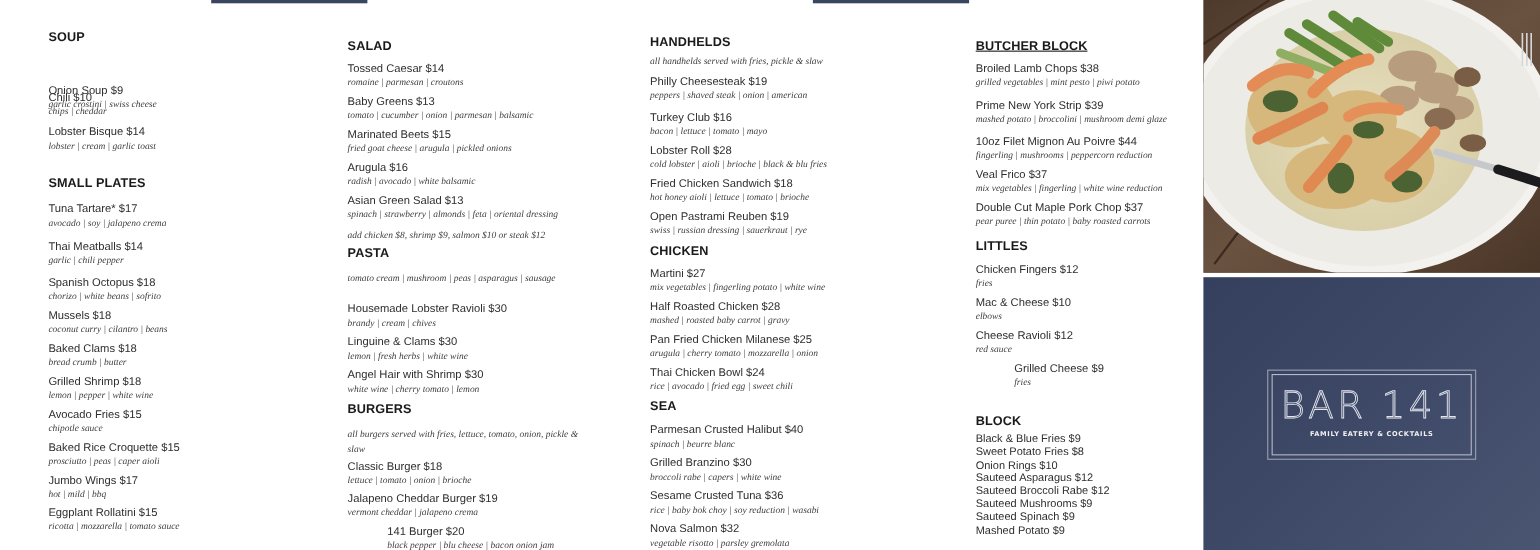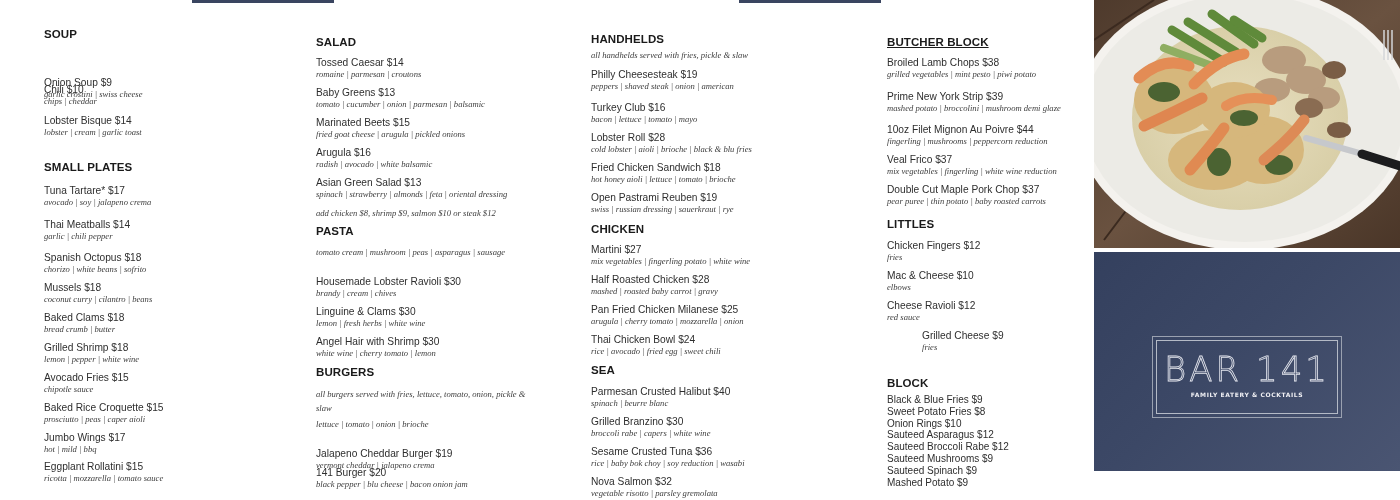--- a/index.html
+++ b/index.html
@@ -10,21 +10,21 @@
   .top-bar { position: absolute; top: 0; height: 3px; background: #3a4560; }
   .col { position: absolute; top: 0; }
   .sec-title { font-family: "Liberation Sans", sans-serif; font-weight: bold; font-size: 11.5px; color: #1a1a1a; letter-spacing: 0.1px; }
   .item { position: absolute; left: 0; width: 270px; }
   .item-name { font-size: 10.2px; color: #2e2e2e; line-height: 12px; white-space: nowrap; }
   .item-desc { font-family: "Liberation Serif", serif; font-style: italic; font-size: 8.6px; color: #3d3d3d; line-height: 11px; white-space: nowrap; }
   .note { font-family: "Liberation Serif", serif; font-style: italic; font-size: 8.6px; color: #3d3d3d; line-height: 14px; width: 210px; position: absolute; left: 0; }
   .side-item { font-size: 10px; color: #2e2e2e; line-height: 11.8px; white-space: nowrap; }
 
   .photo { position: absolute; left: 1094px; top: 0; width: 306px; height: 248px; overflow: hidden; background: #5c4636; }
-  .logo-panel { position: absolute; left: 1094px; top: 252px; width: 306px; height: 219px;
+  .logo-panel { position: absolute; left: 1094px; top: 252px; width: 306px; height: 248px;
     background: linear-gradient(135deg, #34405e 0%, #3c4866 45%, #4a5572 100%); }
   .logo-frame { position: absolute; left: 58px; top: 84px; width: 190px; height: 82px; border: 1px solid #9aa1b0; }
   .logo-frame-inner { position: absolute; left: 3px; top: 3px; right: 3px; bottom: 3px; border: 1px solid #b4bac6; }
   .logo-title { position: absolute; left: 0; right: 0; top: 12px; text-align: center; font-family: "DejaVu Sans", sans-serif; font-weight: 200; font-size: 34px; letter-spacing: 3px; color: transparent; -webkit-text-stroke: 0.8px #e4e6ee; }
   .logo-sub { position: absolute; left: 0; right: 0; top: 54px; text-align: center; font-family: "DejaVu Sans", sans-serif; font-weight: bold; font-size: 6px; letter-spacing: 0.6px; color: #f0f0f4; }
 </style>
 </head>
 <body>
 
 <div class="menu-page">
@@ -126,27 +126,28 @@
       <div class="item-desc">lemon | fresh herbs | white wine</div>
     </div>
     <div class="item" style="top:336px;">
       <div class="item-name">Angel Hair with Shrimp  $30</div>
       <div class="item-desc">white wine | cherry tomato | lemon</div>
     </div>
 
     <div class="sec-title" style="position:absolute;top:366px;">BURGERS</div>
     <div class="note" style="top:387px;">all burgers served with fries, lettuce, tomato, onion, pickle &amp; slaw</div>
     <div class="item" style="top:419px;">
+      <div class="item-name">Classic Burger $18</div>
       <div class="item-desc">lettuce | tomato | onion | brioche</div>
     </div>
     <div class="item" style="top:448px;">
       <div class="item-name">Jalapeno Cheddar Burger $19</div>
       <div class="item-desc">vermont cheddar | jalapeno crema</div>
     </div>
-    <div class="item" style="top:467px;">
+    <div class="item" style="top:478px;margin-left:36px;">
       <div class="item-name">141 Burger $20</div>
       <div class="item-desc">black pepper | blu cheese | bacon onion jam</div>
     </div>
   </div>
 
   <div class="col" style="left:591px;">
     <div class="sec-title" style="position:absolute;top:33px;">HANDHELDS</div>
     <div class="note" style="top:48px;width:260px;white-space:nowrap;">all handhelds served with fries, pickle &amp; slaw</div>
     <div class="item" style="top:69px;">
       <div class="item-name">Philly Cheesesteak $19</div>

